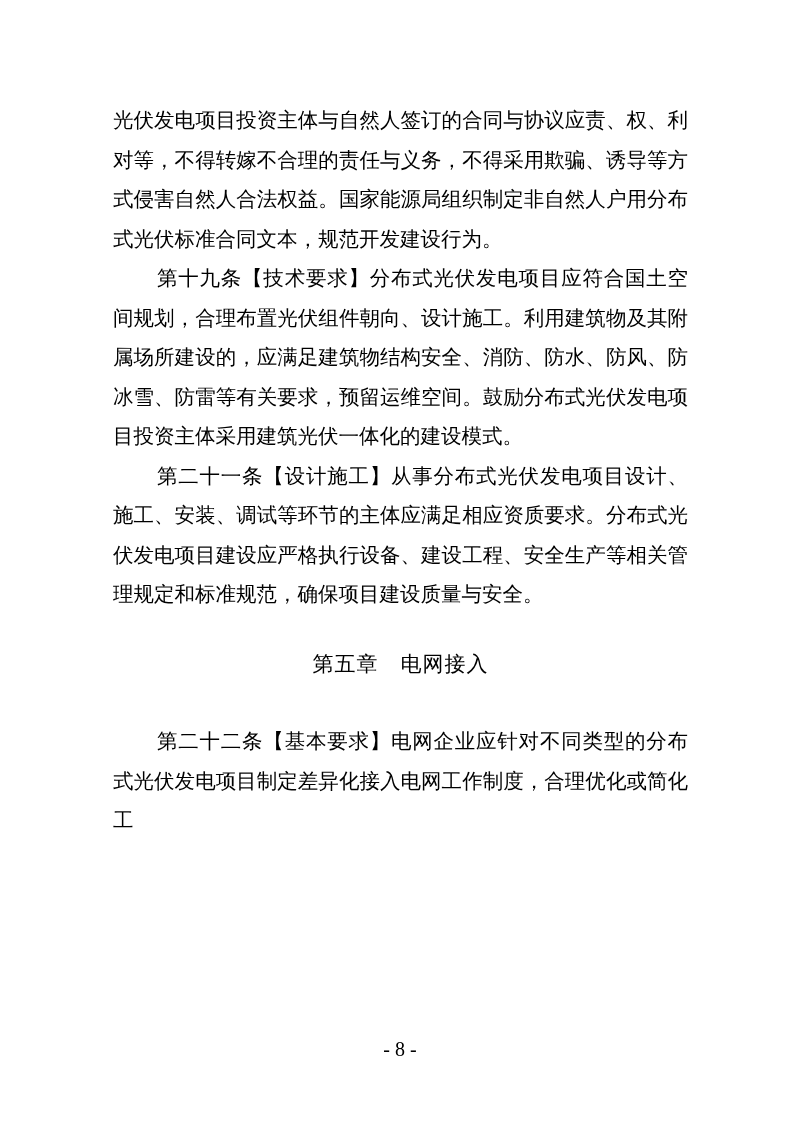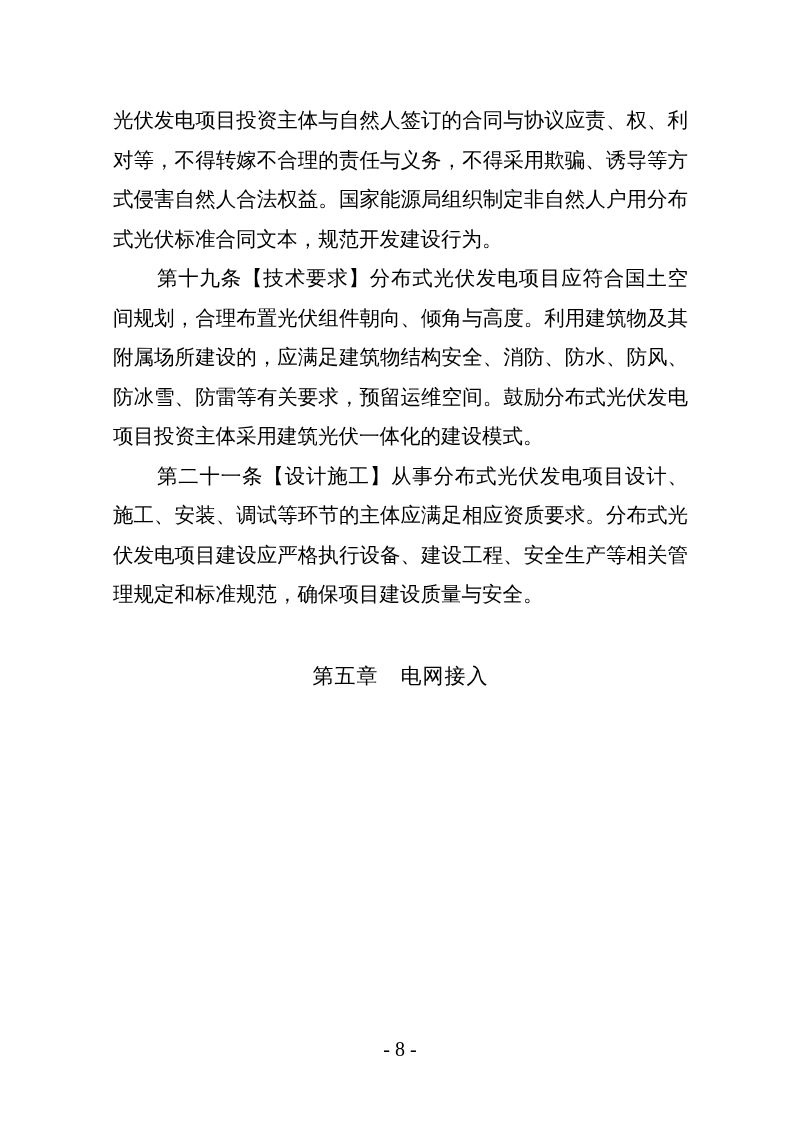--- a/index.html
+++ b/index.html
@@ -35,21 +35,21 @@
     color: #000000;
     word-break: break-all;
   }
   p.para.indent {
     text-indent: 44px;
   }
   .lead {
     font-weight: normal;
   }
   .chapter-heading {
-    margin: 42px 0 38px 0;
+    margin: 30px 0 38px 0;
     font-size: 21px;
     line-height: 39.5px;
     font-weight: normal;
     text-align: center;
     color: #000000;
     letter-spacing: 1px;
   }
   .footer {
     position: absolute;
     left: 0;
@@ -63,24 +63,27 @@
   }
 </style>
 </head>
 <body>
 
 <div class="page">
   <div class="content">
     <div>
   <p class="para"><span class="lead"></span><span class="body-text">光伏发电项目投资主体与自然人签订的合同与协议应责、权、利对等，不得转嫁不合理的责任与义务，不得采用欺骗、诱导等方式侵害自然人合法权益。国家能源局组织制定非自然人户用分布式光伏标准合同文本，规范开发建设行为。</span></p>
 
-  <p class="para indent"><span class="lead">第十九条</span><span class="body-text">【技术要求】分布式光伏发电项目应符合国土空间规划，合理布置光伏组件朝向、倾角与高度。利用建筑物及其附属场所建设的，应满足建筑物结构安全、消防、防水、防风、防冰雪、防雷等有关要求，预留运维空间。鼓励分布式光伏发电项目投资主体采用建筑光伏一体化的建设模式。</span></p>
+  <p class="para indent"><span class="lead">第十九条</span><span class="body-text">【技术要求】分布式光伏发电项目应符合国土空间规划，合理布置光伏组件朝向、设计施工。利用建筑物及其附属场所建设的，应满足建筑物结构安全、消防、防水、防风、防冰雪、防雷等有关要求，预留运维空间。鼓励分布式光伏发电项目投资主体采用建筑光伏一体化的建设模式。</span></p>
 
 
   <p class="para indent"><span class="lead">第二十一条</span><span class="body-text">【设计施工】从事分布式光伏发电项目设计、施工、安装、调试等环节的主体应满足相应资质要求。分布式光伏发电项目建设应严格执行设备、建设工程、安全生产等相关管理规定和标准规范，确保项目建设质量与安全。</span></p>
 </div>
 
     <h2 class="chapter-heading">第五章　电网接入</h2>
 
+    <div>
+  <p class="para indent"><span class="lead">第二十二条</span><span class="body-text">【基本要求】电网企业应针对不同类型的分布式光伏发电项目制定差异化接入电网工作制度，合理优化或简化工</span></p>
+</div>
   </div>
 
   <div class="footer">- 8 -</div>
 </div>
 
 </body></html>

